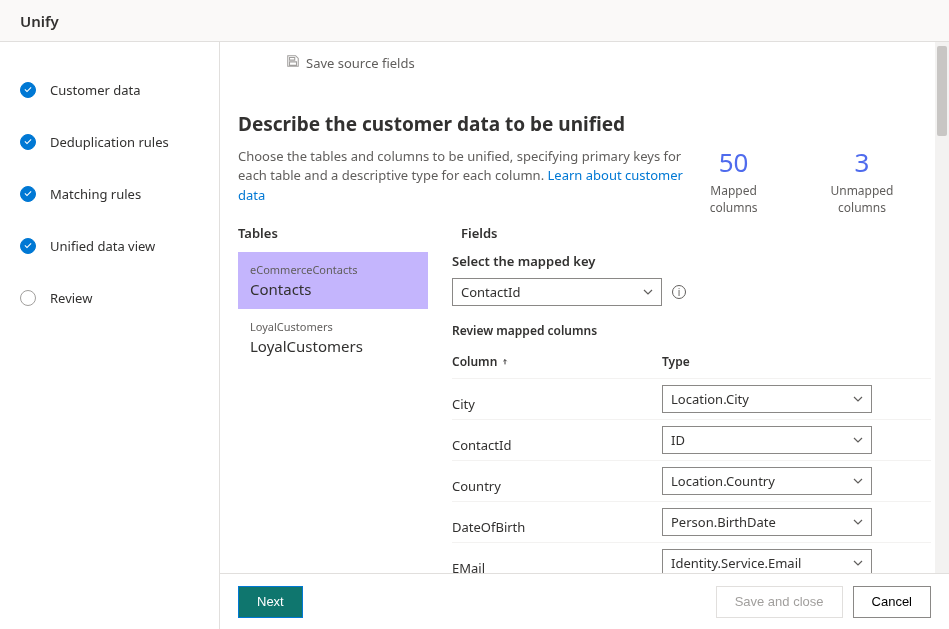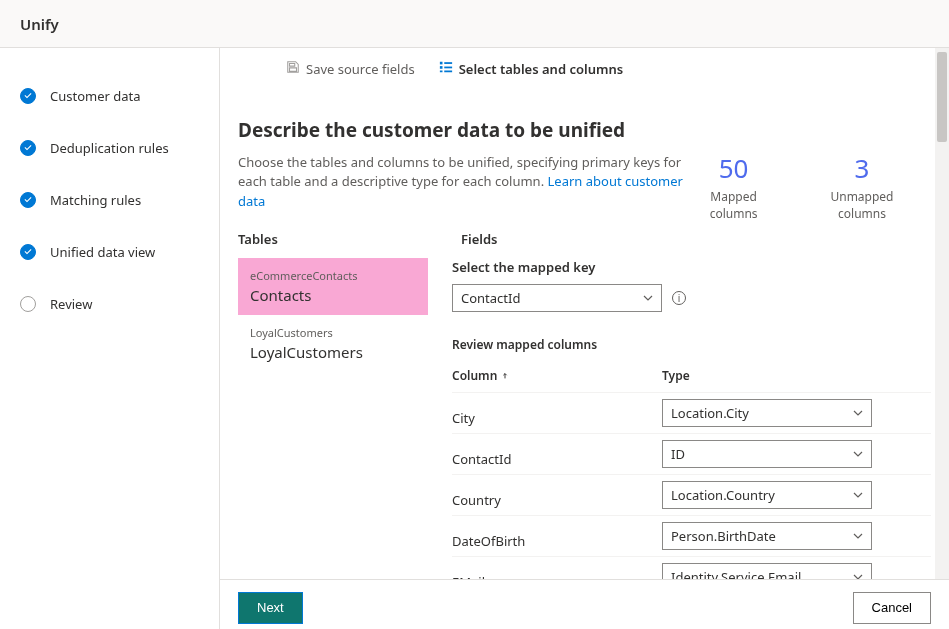--- a/index.html
+++ b/index.html
@@ -8,21 +8,21 @@
       font-size: 13px;
       color: #323130;
       background: #fff;
       width: 949px;
       height: 629px;
       overflow: hidden;
       position: relative;
     }
 
     .app-header {
-      height: 48px;
+      height: 42px;
       padding: 0 20px;
       display: flex;
       align-items: center;
       border-bottom: 1px solid #e1dfdd;
       background: #faf9f8;
     }
     .app-header h1 {
       font-size: 15px;
       font-weight: 600;
       color: #323130;
@@ -164,21 +164,21 @@
     }
 
     .tables-col {
       width: 190px;
     }
     .table-item {
       padding: 10px 12px;
       cursor: pointer;
     }
     .table-item.active {
-      background: #f9a8d4;
+      background: #c4b5fd;
     }
     .table-item .src {
       font-size: 11px;
       color: #605e5c;
     }
     .table-item .tname {
       font-size: 15px;
       color: #323130;
       margin-top: 2px;
     }
@@ -217,21 +217,21 @@
       border-radius: 50%;
       font-size: 10px;
       display: flex; align-items: center; justify-content: center;
       color: #605e5c;
       cursor: pointer;
     }
 
     .review-label {
       font-size: 12px;
       font-weight: 600;
-      margin-top: 24px;
+      margin-top: 16px;
       margin-bottom: 6px;
     }
 
     .col-header-row {
       display: flex;
       padding: 8px 0;
       font-size: 12px;
       font-weight: 600;
       color: #323130;
     }
@@ -362,33 +362,20 @@
     <div class="scroll-area">
 
       <div class="top-tabs">
         <div class="top-tab">
           <span>
             <svg viewBox="0 0 16 16">
                 <path d="M2 2h9l3 3v9H2V2zm2 2v3h6V4H4zm0 5v4h8V9H4z" fill="none" stroke="#a19f9d" stroke-width="1.2"></path>
               </svg>
           </span>
           <span>Save source fields</span>
-        </div>
-        <div class="top-tab active">
-          <span>
-            <svg viewBox="0 0 16 16">
-                <rect x="1" y="2" width="3" height="3" fill="#0078d4"></rect>
-                <rect x="1" y="7" width="3" height="3" fill="#0078d4"></rect>
-                <rect x="1" y="12" width="3" height="2" fill="#0078d4"></rect>
-                <rect x="6" y="2.5" width="9" height="2" fill="#0078d4"></rect>
-                <rect x="6" y="7.5" width="9" height="2" fill="#0078d4"></rect>
-                <rect x="6" y="12" width="9" height="2" fill="#0078d4"></rect>
-              </svg>
-          </span>
-          <span>Select tables and columns</span>
         </div>
       </div>
 
       <div class="header-row">
         <div class="header-left">
           <h2>Describe the customer data to be unified</h2>
           <p>
             <span>Choose the tables and columns to be unified, specifying primary keys for each table and a descriptive type for each column.</span>
             <a>Learn about customer data</a>
           </p>
@@ -493,17 +480,18 @@
           </div>
 
         </div>
       </div>
 
     </div>
 
     <div class="footer">
       <button class="btn primary">Next</button>
       <span class="spacer"></span>
+      <button class="btn disabled">Save and close</button>
       <button class="btn">Cancel</button>
     </div>
 
   </main>
 </div>
 
 </body></html>

